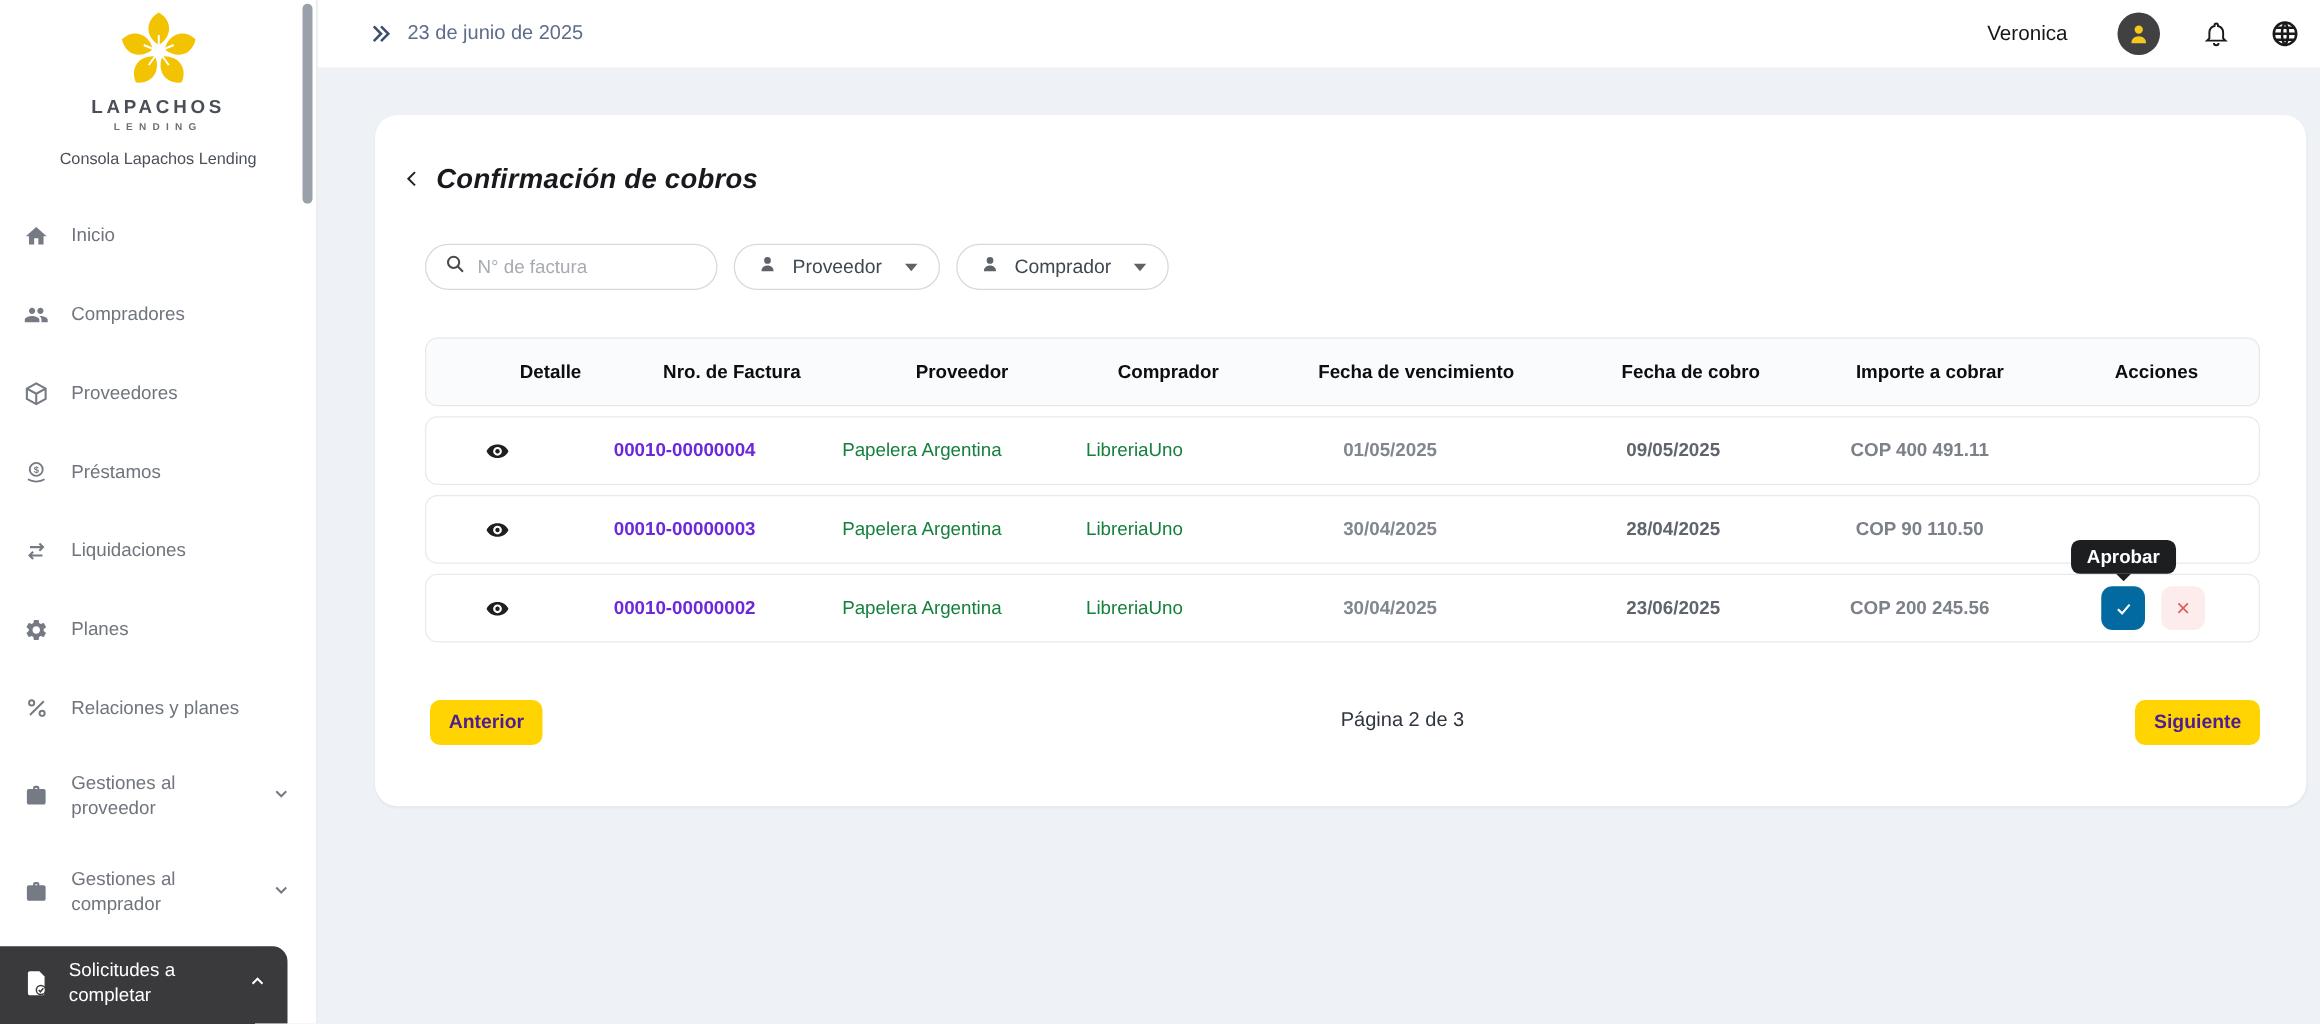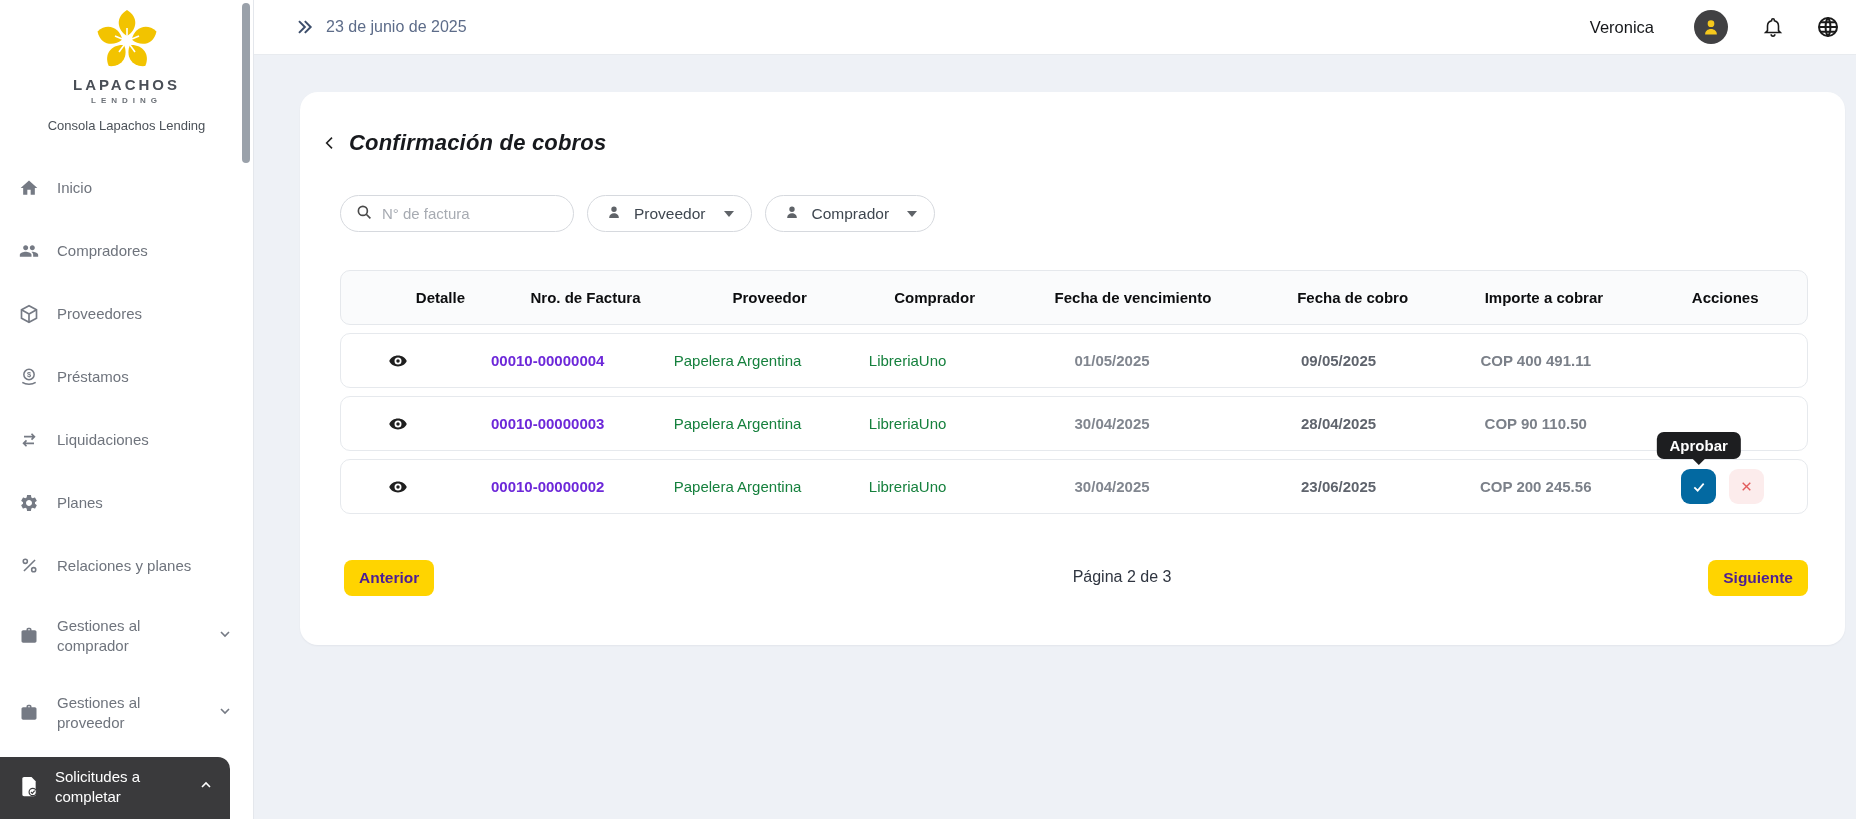--- a/index.html
+++ b/index.html
@@ -166,34 +166,34 @@
             </svg>
         </span>
         <span class="nav-label">Relaciones y planes</span>
       </div>
       <div class="nav-item expandable">
         <span class="nav-ic">
           <svg width="20" height="20" viewBox="0 0 24 24">
               <path d="M9 5V4c0-1.1.9-2 2-2h2c1.1 0 2 .9 2 2v1h4c1.1 0 2 .9 2 2v11c0 1.1-.9 2-2 2H5c-1.1 0-2-.9-2-2V7c0-1.1.9-2 2-2h4zm2-1v1h2V4h-2z" fill="#757a84"></path>
             </svg>
         </span>
-        <span class="nav-label">Gestiones al comprador</span>
+        <span class="nav-label">Gestiones al proveedor</span>
         <span class="nav-chevron">
           <svg width="16" height="16" viewBox="0 0 24 24" fill="none" stroke="#757a84" stroke-width="2.4">
               <polyline points="6,9 12,15 18,9"></polyline>
             </svg>
         </span>
       </div>
       <div class="nav-item expandable">
         <span class="nav-ic">
           <svg width="20" height="20" viewBox="0 0 24 24">
               <path d="M9 5V4c0-1.1.9-2 2-2h2c1.1 0 2 .9 2 2v1h4c1.1 0 2 .9 2 2v11c0 1.1-.9 2-2 2H5c-1.1 0-2-.9-2-2V7c0-1.1.9-2 2-2h4zm2-1v1h2V4h-2z" fill="#757a84"></path>
             </svg>
         </span>
-        <span class="nav-label">Gestiones al proveedor</span>
+        <span class="nav-label">Gestiones al comprador</span>
         <span class="nav-chevron">
           <svg width="16" height="16" viewBox="0 0 24 24" fill="none" stroke="#757a84" stroke-width="2.4">
               <polyline points="6,9 12,15 18,9"></polyline>
             </svg>
         </span>
       </div>
     </nav>
 
     <div class="active-item">
       <span class="nav-ic">

